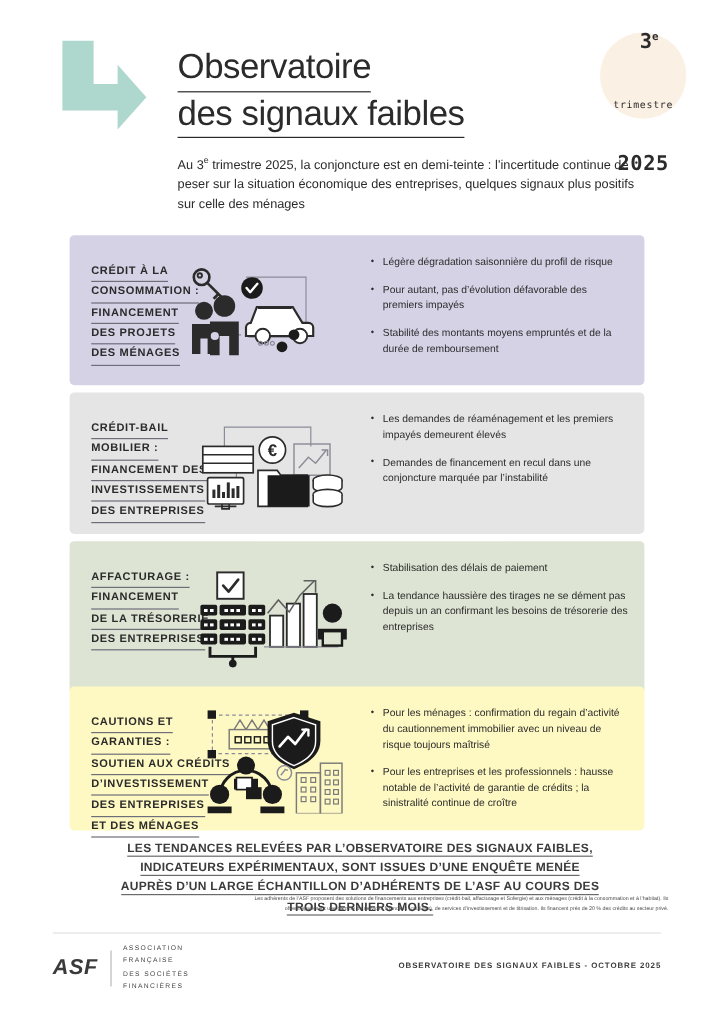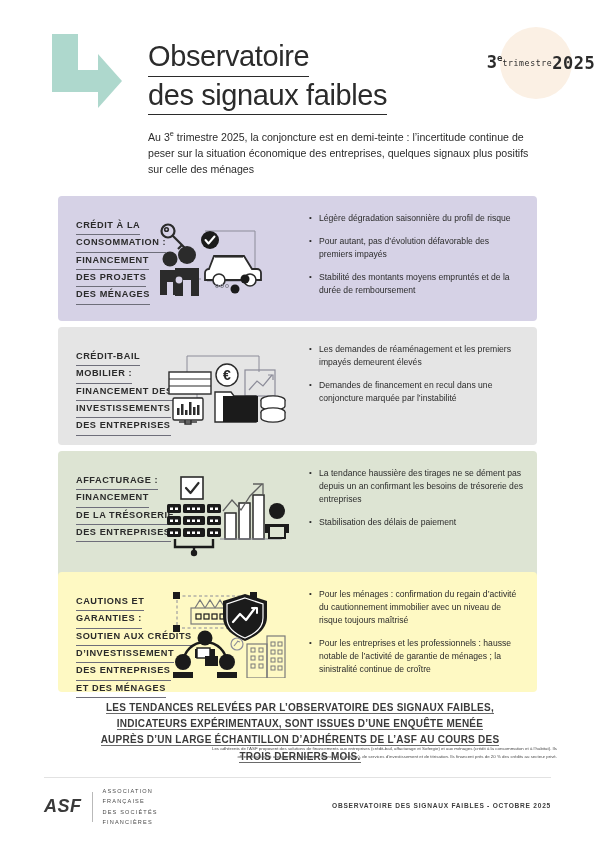--- a/index.html
+++ b/index.html
@@ -23,24 +23,24 @@
     font-size:29px; font-weight:400; letter-spacing:-0.4px;
     color:#2b2b2b; line-height:1.26;
     border-bottom:1.6px solid #2b2b2b;
     display:inline-block; padding-bottom:1px; white-space:nowrap;
   }
 
   .badge {
     position:absolute; right:23px; top:27px;
     width:72px; height:72px; border-radius:50%;
     background:#fbf0e4;
-    display:flex; 
-    align-items:center; justify-content:center;
+    display:flex; flex-direction:column;
+    align-items:center; justify-content:flex-start;
     font-family:"DejaVu Sans Mono", monospace;
-    color:#2b2b2b; line-height:1.05;
+    color:#2b2b2b; line-height:1.05;gap:37px;
   }
   .badge-q { font-size:17px; font-weight:700; letter-spacing:0px; margin-left:10px;}
   .badge-q sup { font-size:9px; font-weight:700; vertical-align:super; }
   .badge-t { font-size:8.2px; letter-spacing:0.6px; margin-top:1px; }
   .badge-y { font-size:17px; font-weight:700; letter-spacing:0.5px; margin-top:1px; }
 
   .subtitle {
     position:absolute; left:148px; top:128px; width:390px;
     font-size:10.6px; line-height:1.55; color:#2b2b2b;
     font-weight:500;
@@ -311,22 +311,22 @@
         <path d="M55 68 h62" stroke="#8c8c99" stroke-width="1" fill="none"></path>
         <g fill="#1b1b1b">
           <circle cx="112" cy="40" r="8"></circle>
           <path d="M100 53 h24 v9 h-24 z"></path>
         </g>
         <rect x="104" y="55" width="16" height="12" fill="#dde4d3" stroke="#1b1b1b" stroke-width="2"></rect>
       </svg>
     </div>
     <div class="band-right">
       <ul class="bullets">
+        <li>Stabilisation des délais de paiement</li>
         <li>La tendance haussière des tirages ne se dément pas depuis un an confirmant les besoins de trésorerie des entreprises</li>
-        <li>Stabilisation des délais de paiement</li>
       </ul>
     </div>
   </div>
 
   <div class="band" id="band4" style="top:572px; height:120px; background:#fef9c3;">
     <div class="band-left">
       <div class="band-title">
         <span>CAUTIONS ET</span><br>
         <span>GARANTIES :</span><br>
         <span>SOUTIEN AUX CRÉDITS</span><br>
@@ -395,21 +395,21 @@
           <rect x="104" y="72" width="4" height="4"></rect>
             <rect x="111" y="72" width="4" height="4"></rect>
           <rect x="104" y="80" width="4" height="4"></rect>
             <rect x="111" y="80" width="4" height="4"></rect>
         </g>
       </svg>
     </div>
     <div class="band-right">
       <ul class="bullets">
         <li>Pour les ménages : confirmation du regain d’activité du cautionnement immobilier avec un niveau de risque toujours maîtrisé</li>
-        <li>Pour les entreprises et les professionnels : hausse notable de l’activité de garantie de ménages ; la sinistralité continue de croître</li>
+        <li>Pour les entreprises et les professionnels : hausse notable de l’activité de garantie de crédits ; la sinistralité continue de croître</li>
       </ul>
     </div>
   </div>
 
   <div class="methodology">
     <span>LES TENDANCES RELEVÉES PAR L’OBSERVATOIRE DES SIGNAUX FAIBLES, INDICATEURS EXPÉRIMENTAUX, SONT ISSUES D’UNE ENQUÊTE MENÉE AUPRÈS D’UN LARGE ÉCHANTILLON D’ADHÉRENTS DE L’ASF AU COURS DES TROIS DERNIERS MOIS.</span>
   </div>
 
   <div class="legal">Les adhérents de l’ASF proposent des solutions de financements aux entreprises (crédit-bail, affacturage et Sofergie) et aux ménages (crédit à la consommation et à l’habitat). Ils offrent également une gamme de services financiers (cautions), de services d’investissement et de titrisation. Ils financent près de 20 % des crédits au secteur privé.</div>
 

